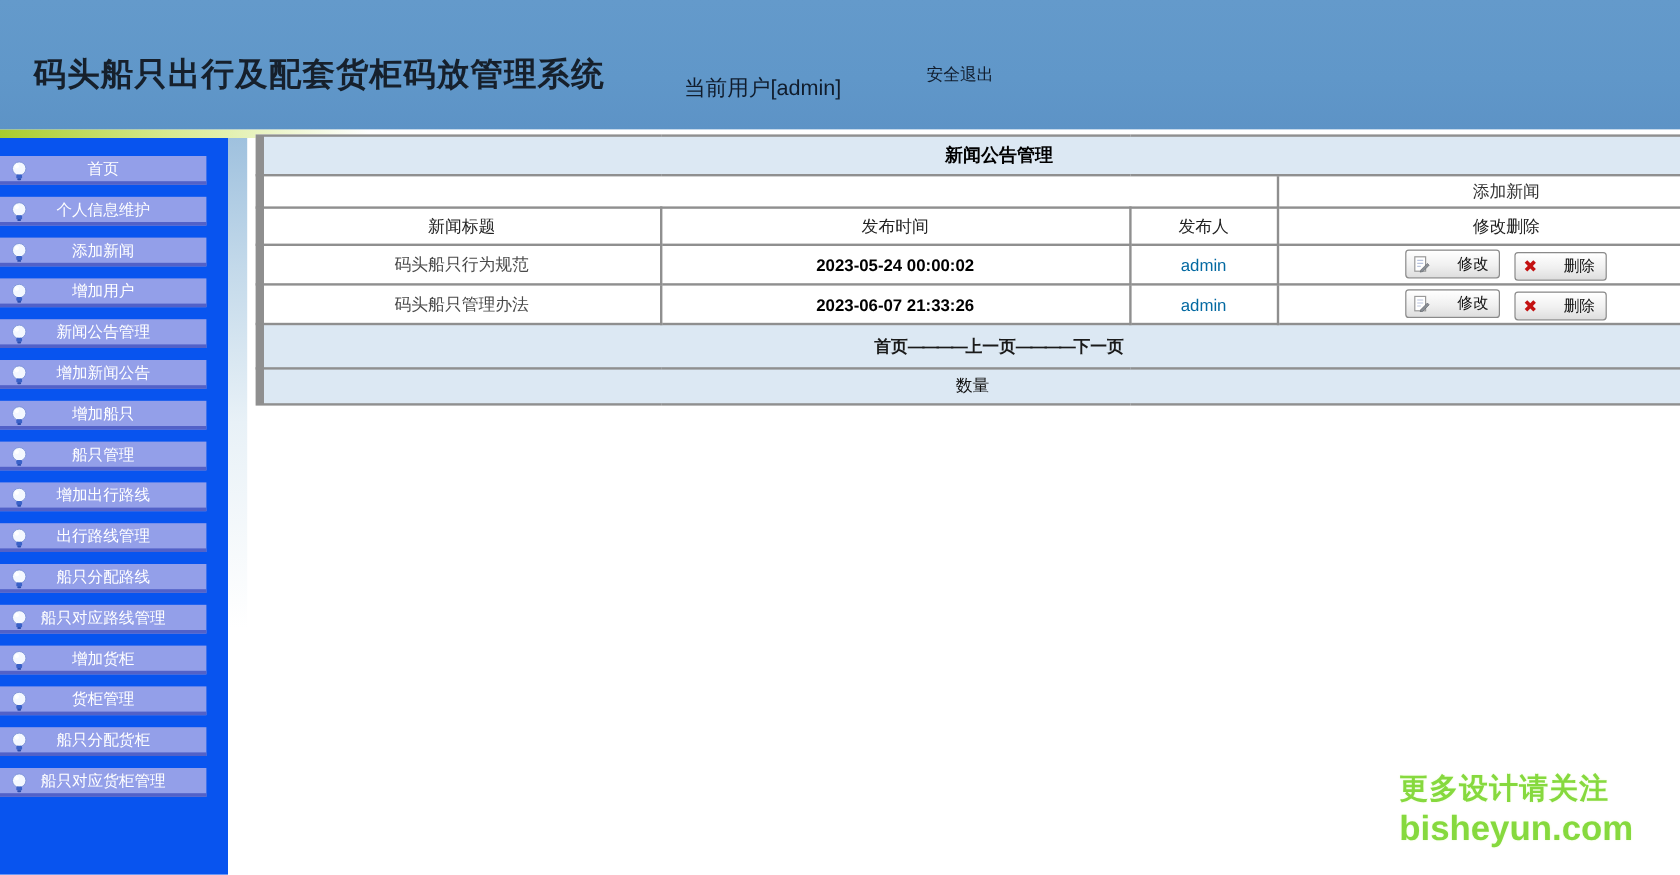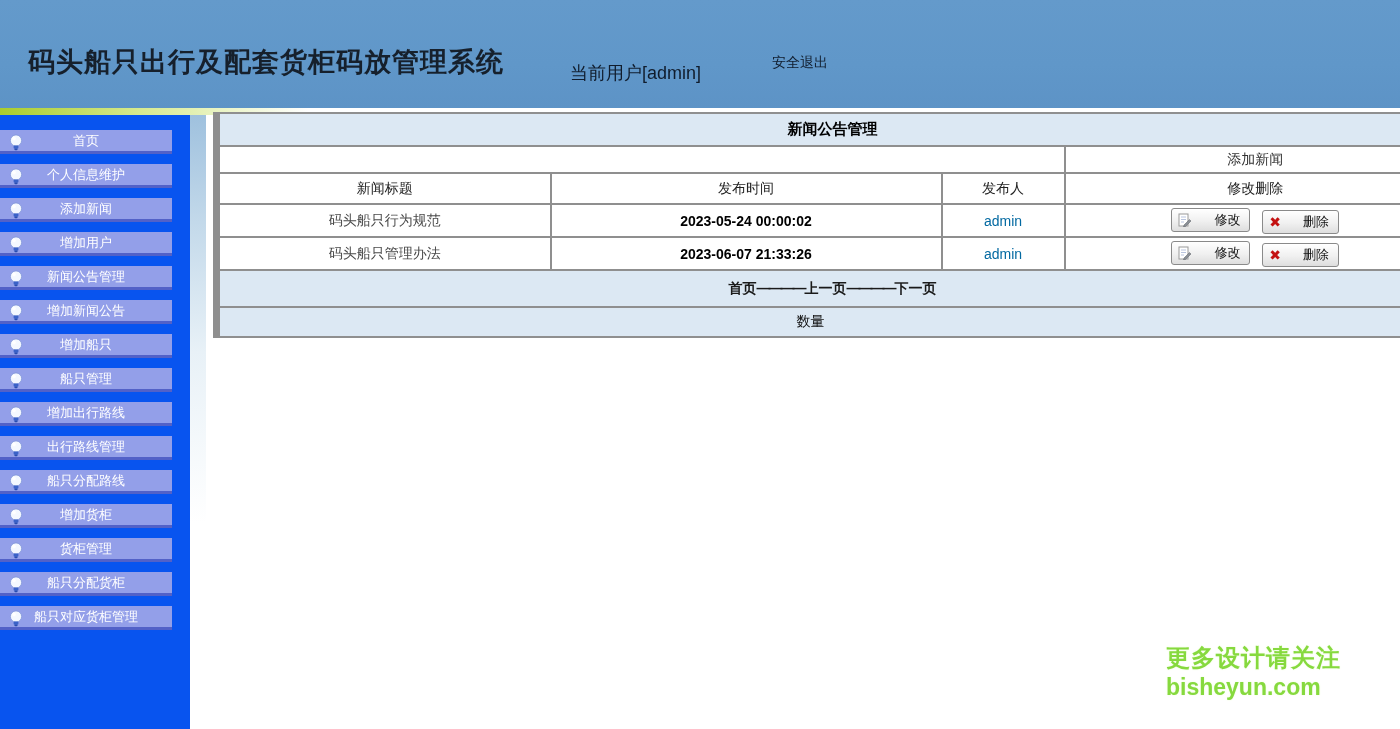--- a/index.html
+++ b/index.html
@@ -97,21 +97,21 @@
   }
   .del-x { color:#c41212; font-weight:bold; font-size:14px; line-height:1; }
 
   
   .watermark {
     position:absolute; left:1166px; top:643px; line-height:1.25;
     color:#86d93e; font-weight:bold; text-align:left;
     text-shadow:0 0 2px #eafcd2, 0 0 4px #ffffff;
   }
   .watermark .wm1 { font-size:24px; letter-spacing:1px; }
-  .watermark .wm2 { font-size:23px; }
+  .watermark .wm2 { font-size:29px; }
 </style>
 </head>
 <body>
 
 <div id="app">
 
   <div class="header">
     <div class="header-title">码头船只出行及配套货柜码放管理系统</div>
     <div class="header-user">当前用户[admin]</div>
     <div class="header-logout">安全退出</div>
@@ -210,20 +210,29 @@
         <span>出行路线管理</span>
       </div>
     <div class="side-item">
         <svg class="bulb" viewBox="0 0 14 17">
           <circle cx="7" cy="6.5" r="5.6" fill="#f4f8ff" stroke="#7f95d8" stroke-width="0.8"></circle>
           <circle cx="5" cy="4.6" r="1.8" fill="#ffffff"></circle>
           <rect x="4.6" y="11.4" width="4.8" height="3.4" rx="1" fill="#3a62c8"></rect>
           <rect x="5.4" y="14.6" width="3.2" height="1.6" rx="0.8" fill="#2a4eb0"></rect>
         </svg>
         <span>船只分配路线</span>
+      </div>
+    <div class="side-item">
+        <svg class="bulb" viewBox="0 0 14 17">
+          <circle cx="7" cy="6.5" r="5.6" fill="#f4f8ff" stroke="#7f95d8" stroke-width="0.8"></circle>
+          <circle cx="5" cy="4.6" r="1.8" fill="#ffffff"></circle>
+          <rect x="4.6" y="11.4" width="4.8" height="3.4" rx="1" fill="#3a62c8"></rect>
+          <rect x="5.4" y="14.6" width="3.2" height="1.6" rx="0.8" fill="#2a4eb0"></rect>
+        </svg>
+        <span>船只对应路线管理</span>
       </div>
     <div class="side-item">
         <svg class="bulb" viewBox="0 0 14 17">
           <circle cx="7" cy="6.5" r="5.6" fill="#f4f8ff" stroke="#7f95d8" stroke-width="0.8"></circle>
           <circle cx="5" cy="4.6" r="1.8" fill="#ffffff"></circle>
           <rect x="4.6" y="11.4" width="4.8" height="3.4" rx="1" fill="#3a62c8"></rect>
           <rect x="5.4" y="14.6" width="3.2" height="1.6" rx="0.8" fill="#2a4eb0"></rect>
         </svg>
         <span>增加货柜</span>
       </div>

